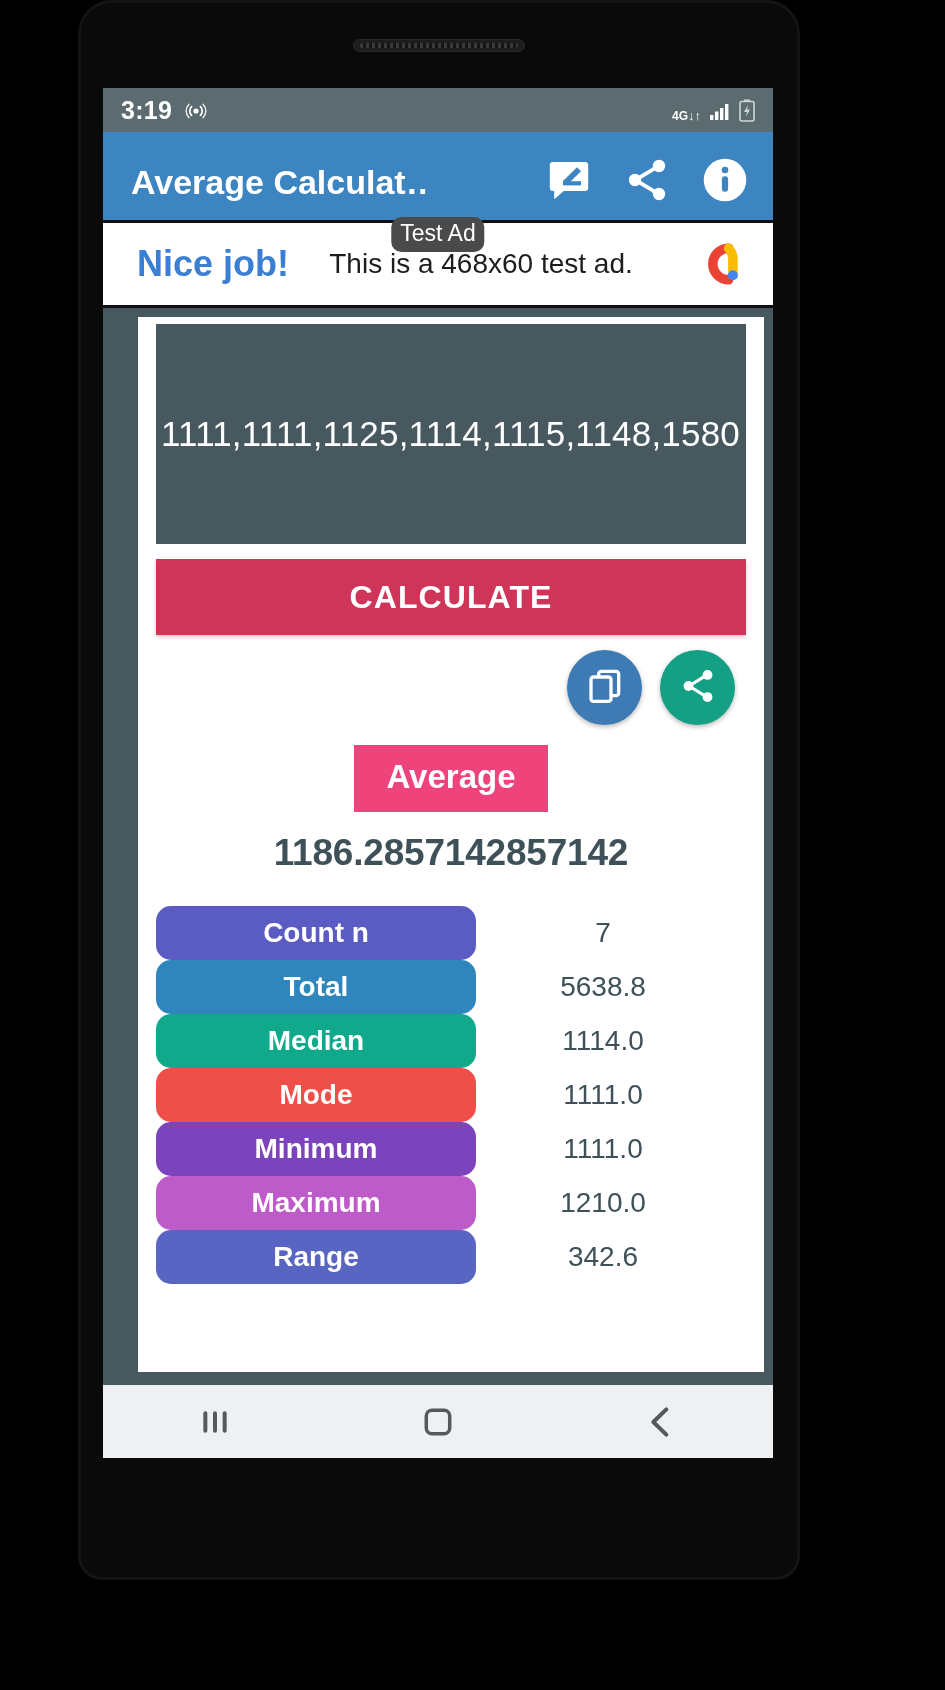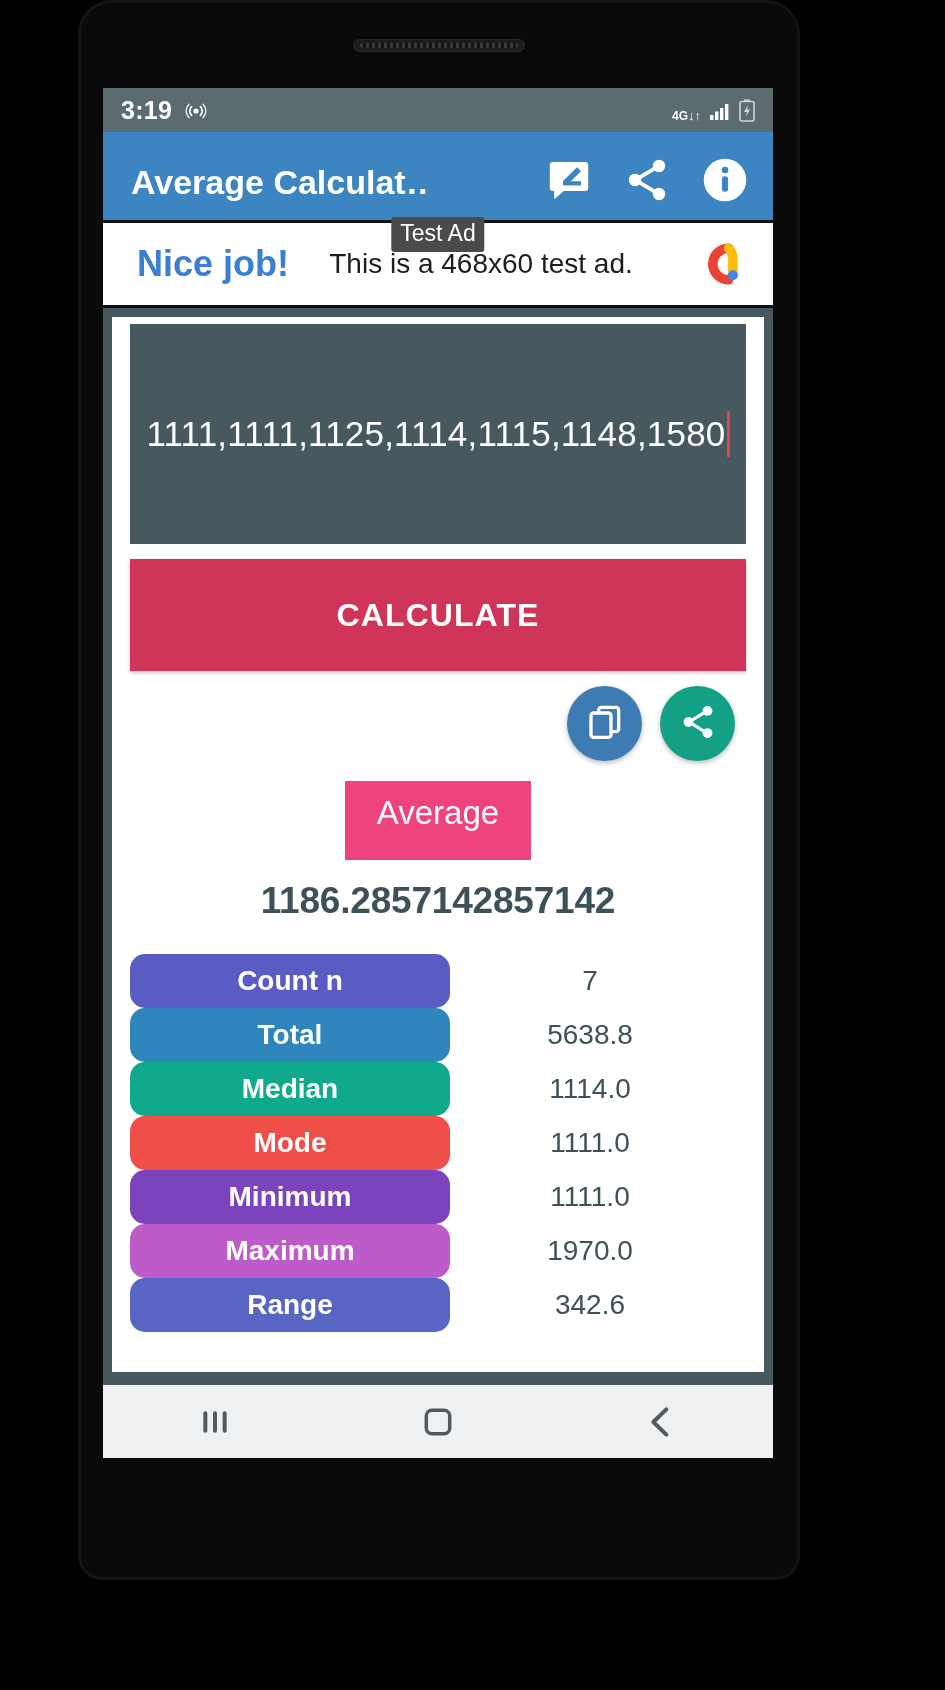--- a/index.html
+++ b/index.html
@@ -120,37 +120,38 @@
     padding-right: 20px;
   }
   #ad-label {
     position: absolute;
     left: 50%; top: -6px;
     transform: translateX(-50%);
     background: #4a4a4a;
     color: #ffffff;
     font-size: 23px;
     padding: 3px 9px 5px;
-    border-radius: 3px;
+    border-radius: 10px;
     white-space: nowrap;
   }
   #admob-logo { flex: 0 0 auto; display: flex; align-items: center; }
 
   
   #content {
     height: 1073px;
     background: #47585e;
     padding: 9px;
   }
   #card {
     background: #ffffff;
     height: 100%;
     padding: 7px;
     display: flex;
     flex-direction: column;
+    margin-left: 26px;
   }
 
   
   #input-box {
     margin: 0 11px;
     height: 220px;
     background: #47585e;
     display: flex;
     align-items: center;
     justify-content: center;
@@ -166,21 +167,21 @@
   }
   #text-caret {
     width: 3px; height: 46px;
     background: #e8424a;
     margin-left: 1px;
   }
 
   
   #calculate-btn {
     margin: 15px 11px 0;
-    height: 112px;
+    height: 76px;
     background: #cf3459;
     display: flex;
     align-items: center;
     justify-content: center;
     color: #ffffff;
     font-size: 32px;
     font-weight: 700;
     letter-spacing: 1.1px;
     cursor: pointer;
     box-shadow: 0 2px 4px rgba(0,0,0,.22);
@@ -207,22 +208,22 @@
   #average-block {
     display: flex;
     flex-direction: column;
     align-items: center;
     margin-top: 20px;
   }
   #average-badge {
     background: #ee437b;
     color: #ffffff;
     font-size: 33px;
-    font-weight: 400;
-    padding: 13px 32px 28px;
+    font-weight: 700;
+    padding: 13px 32px 16px;
   }
   #average-value {
     color: #3f5158;
     font-size: 37px;
     font-weight: 700;
     margin-top: 20px;
     letter-spacing: -.2px;
   }
 
   
@@ -424,21 +425,21 @@
           <div class="stat-row">
             <div class="stat-label" style="background: rgb(239, 79, 73);">Mode</div>
             <div class="stat-value">1111.0</div>
           </div>
           <div class="stat-row">
             <div class="stat-label" style="background: rgb(123, 68, 189);">Minimum</div>
             <div class="stat-value">1111.0</div>
           </div>
           <div class="stat-row">
             <div class="stat-label" style="background: rgb(189, 91, 200);">Maximum</div>
-            <div class="stat-value">1970.0</div>
+            <div class="stat-value">1210.0</div>
           </div>
           <div class="stat-row">
             <div class="stat-label" style="background: rgb(88, 101, 194);">Range</div>
             <div class="stat-value">342.6</div>
           </div>
         </div>
 
     </div>
   </div>
 

